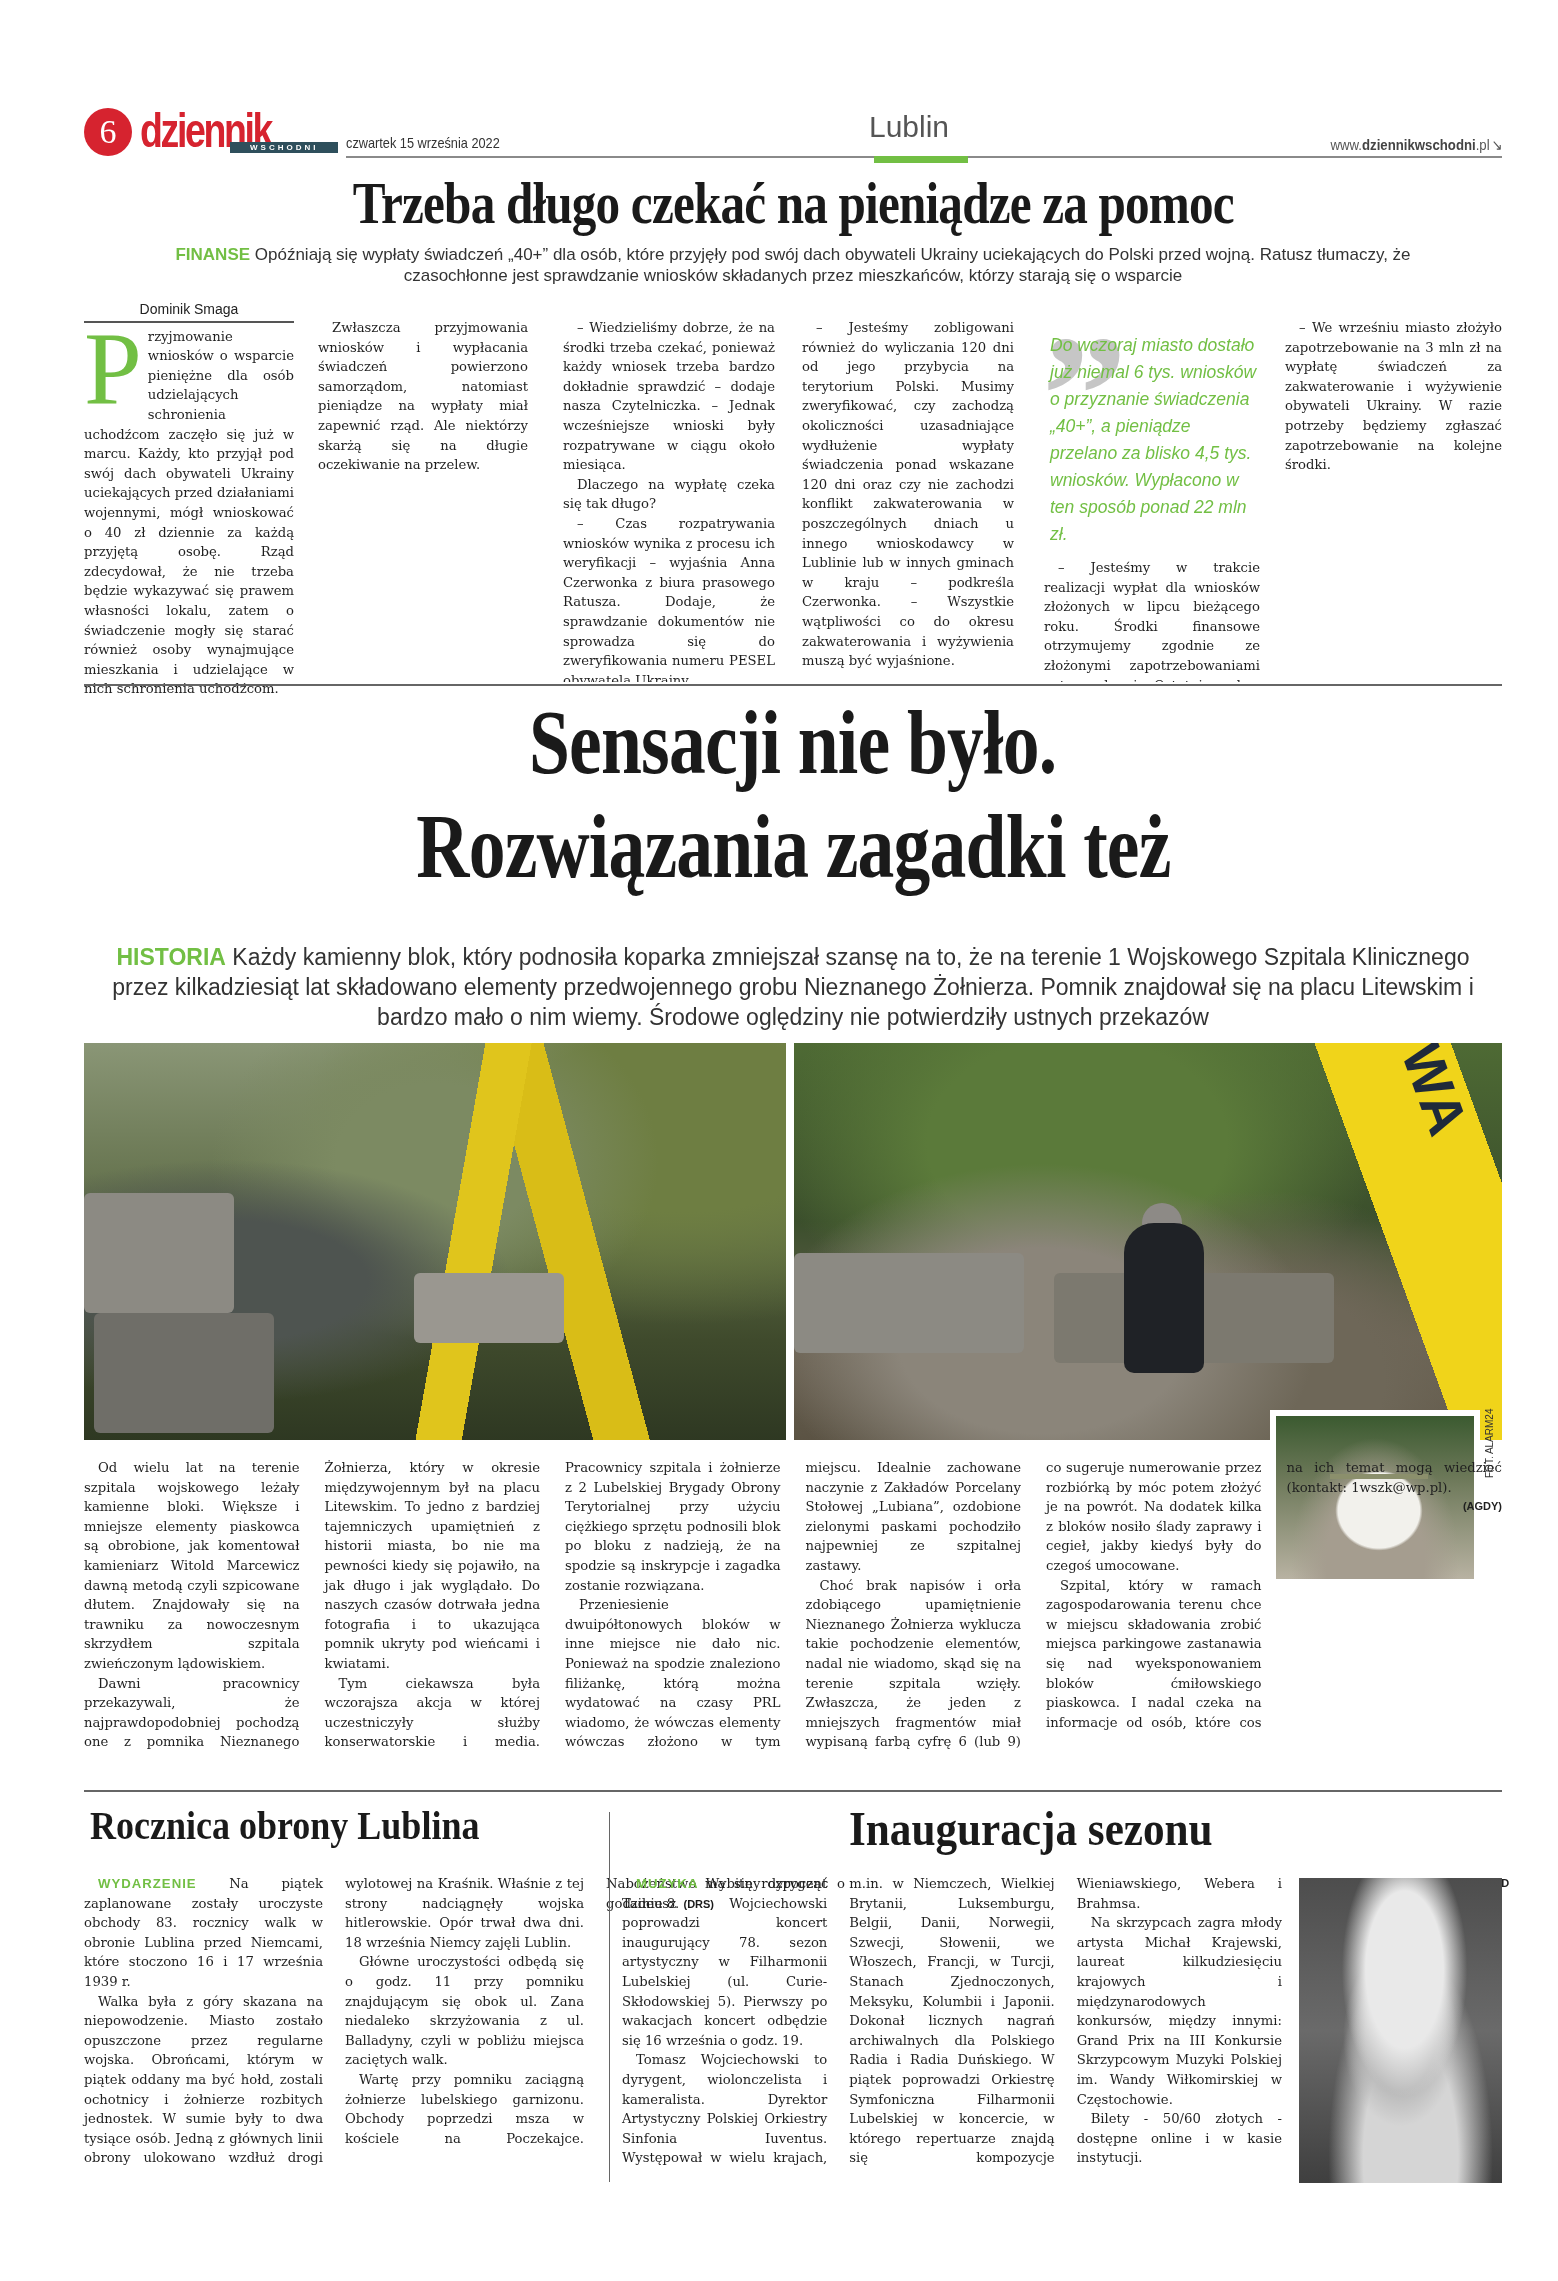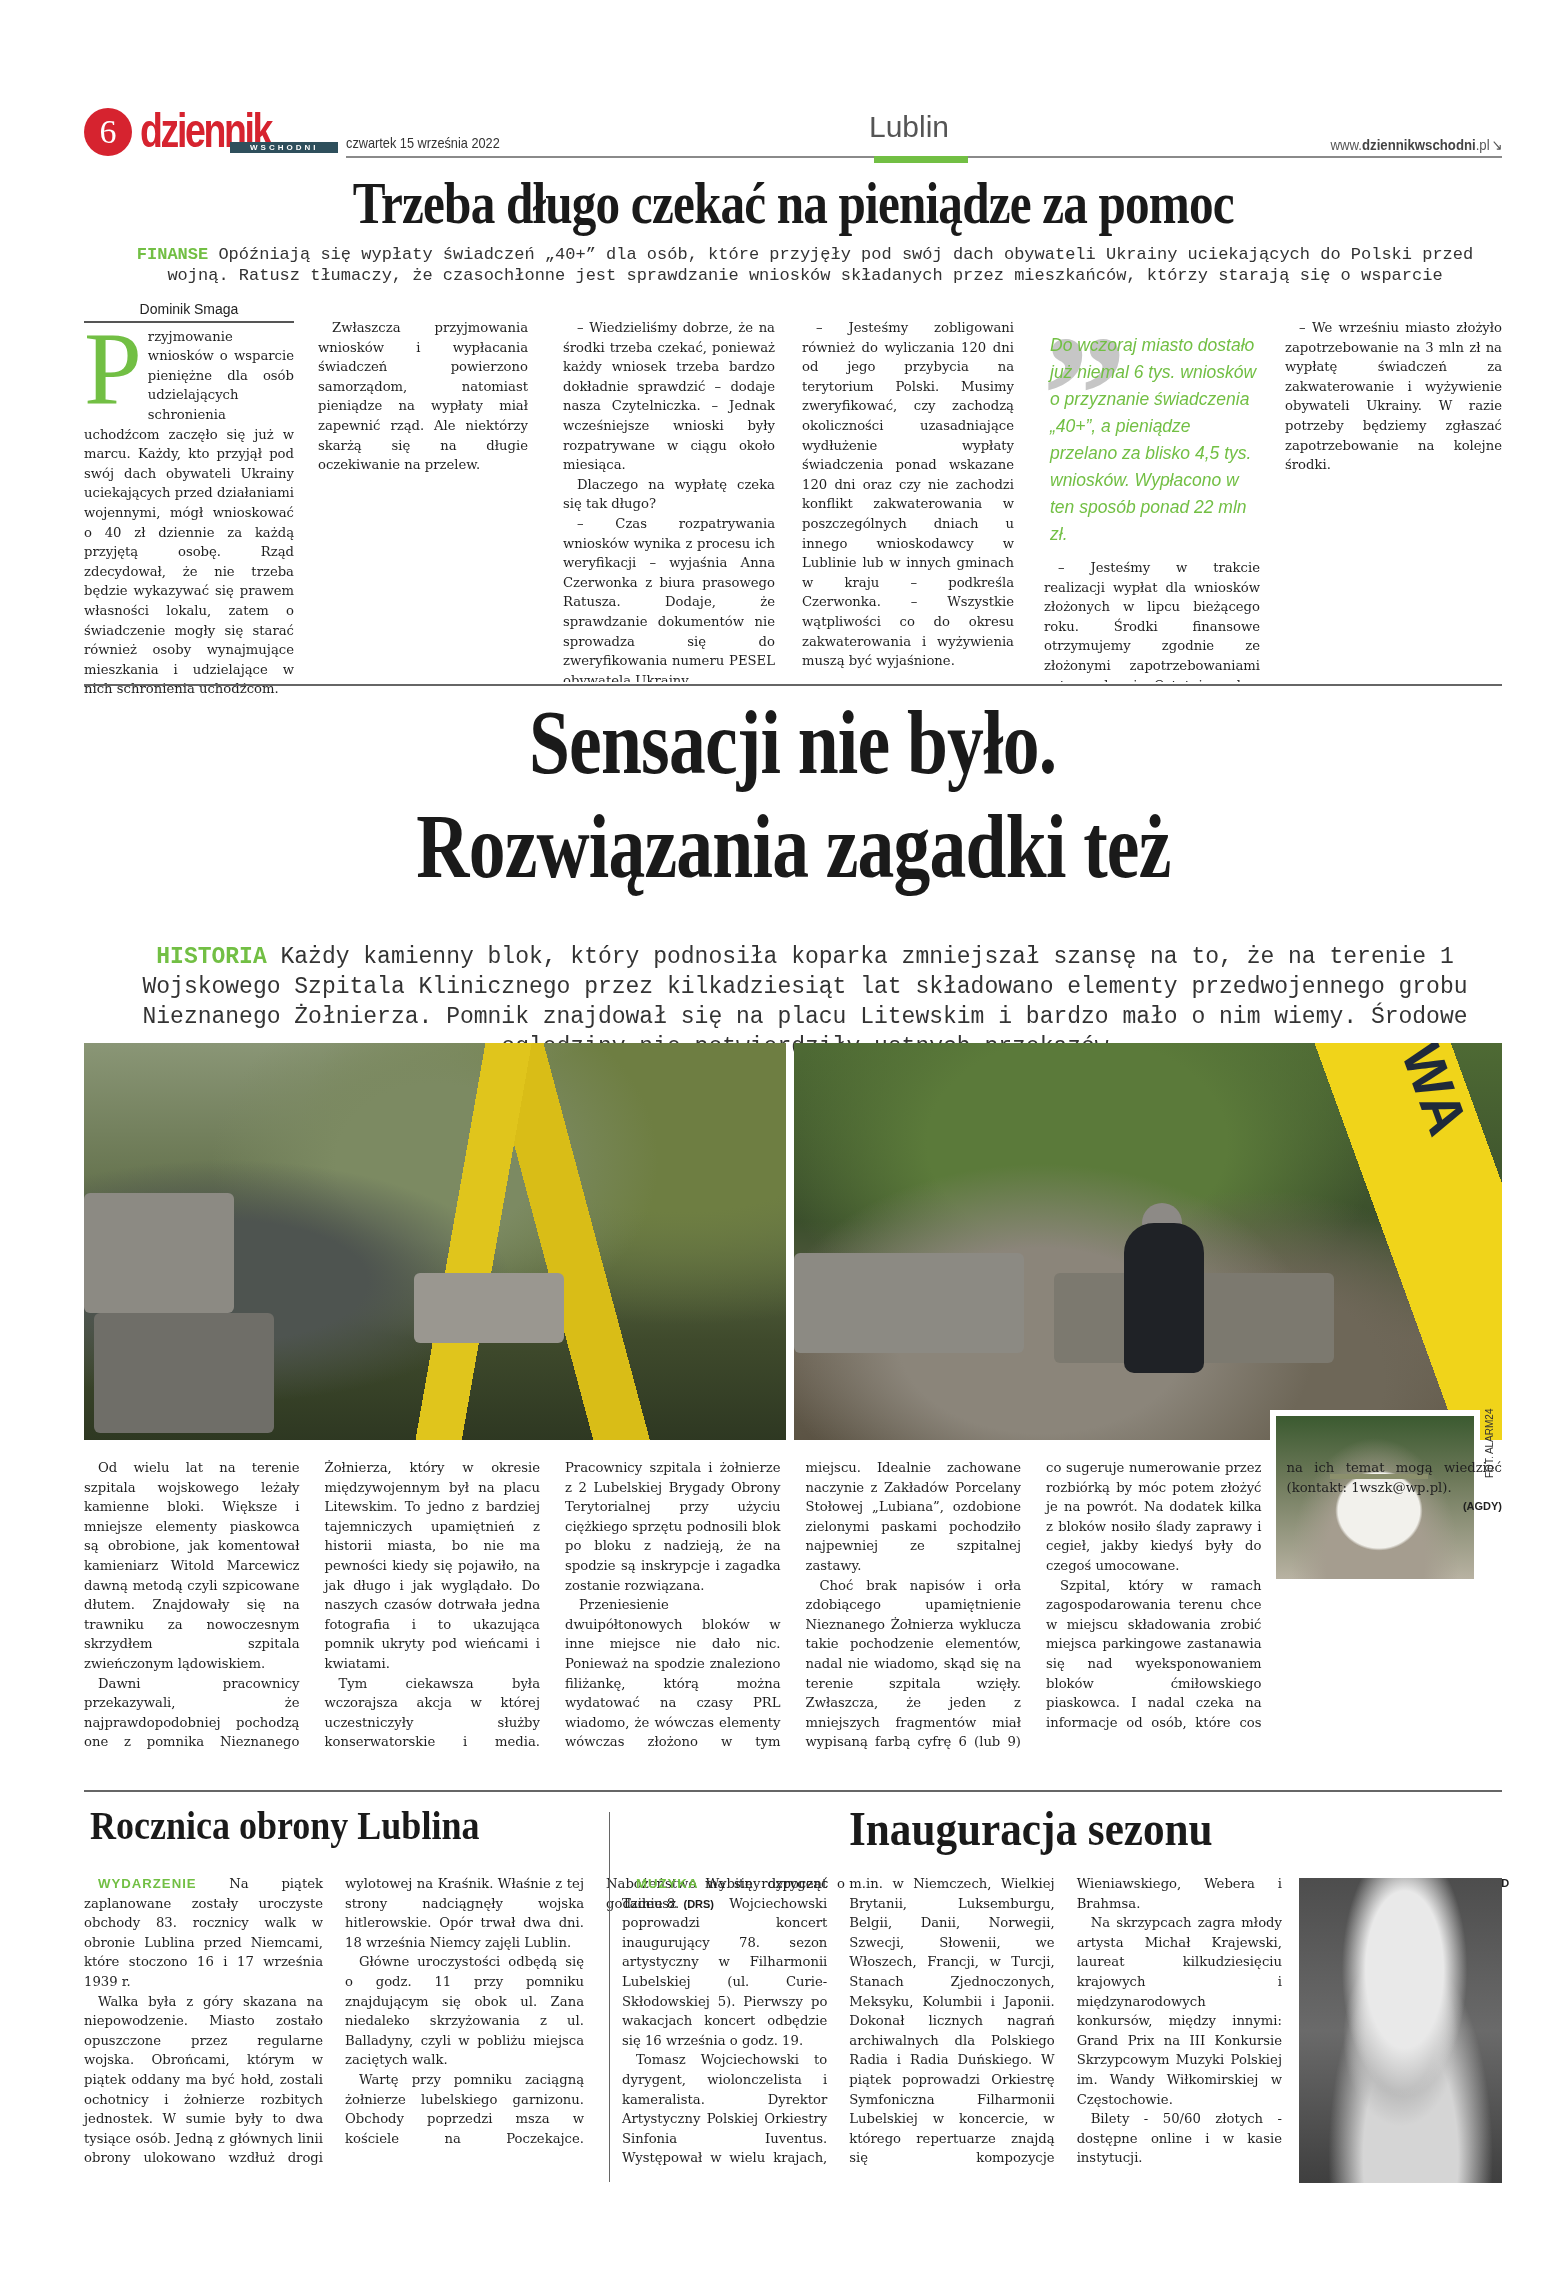--- a/index.html
+++ b/index.html
@@ -27,21 +27,21 @@
   .site b { color: #444; }
 
   
   .h1 { position: absolute; left: 84px; width: 1418px; text-align: center; font-family: "Liberation Serif", serif;
     font-weight: bold; color: #1a1a1a; letter-spacing: -1px; }
   .h1 span { display: inline-block; transform: scaleX(0.82); }
   .h1-a { top: 168px; font-size: 60px; line-height: 70px; }
   .h1-b { top: 690px; font-size: 92px; line-height: 104px; }
   .h1-b span { transform: scaleX(0.8); }
 
-  .lead { position: absolute; left: 96px; width: 1418px; text-align: center; font-family: Liberation Mono, monospace;
+  .lead { position: absolute; left: 84px; width: 1418px; text-align: center; font-family: Liberation Sans, sans-serif;
     color: #333; }
   .lead .kicker { color: #72bf44; font-weight: bold; }
   .lead-a { top: 244px; font-size: 17px; line-height: 21px; padding: 0 40px; }
   .lead-b { top: 942px; font-size: 23px; line-height: 30px; padding: 0 20px; }
 
   
   .col { position: absolute; font-family: "DejaVu Serif", serif; font-size: 13.2px; line-height: 19.6px; color: #1f1f1f;
     text-align: justify; hyphens: auto; }
   .col p { text-indent: 14px; }
   .col p.noindent { text-indent: 0; }

